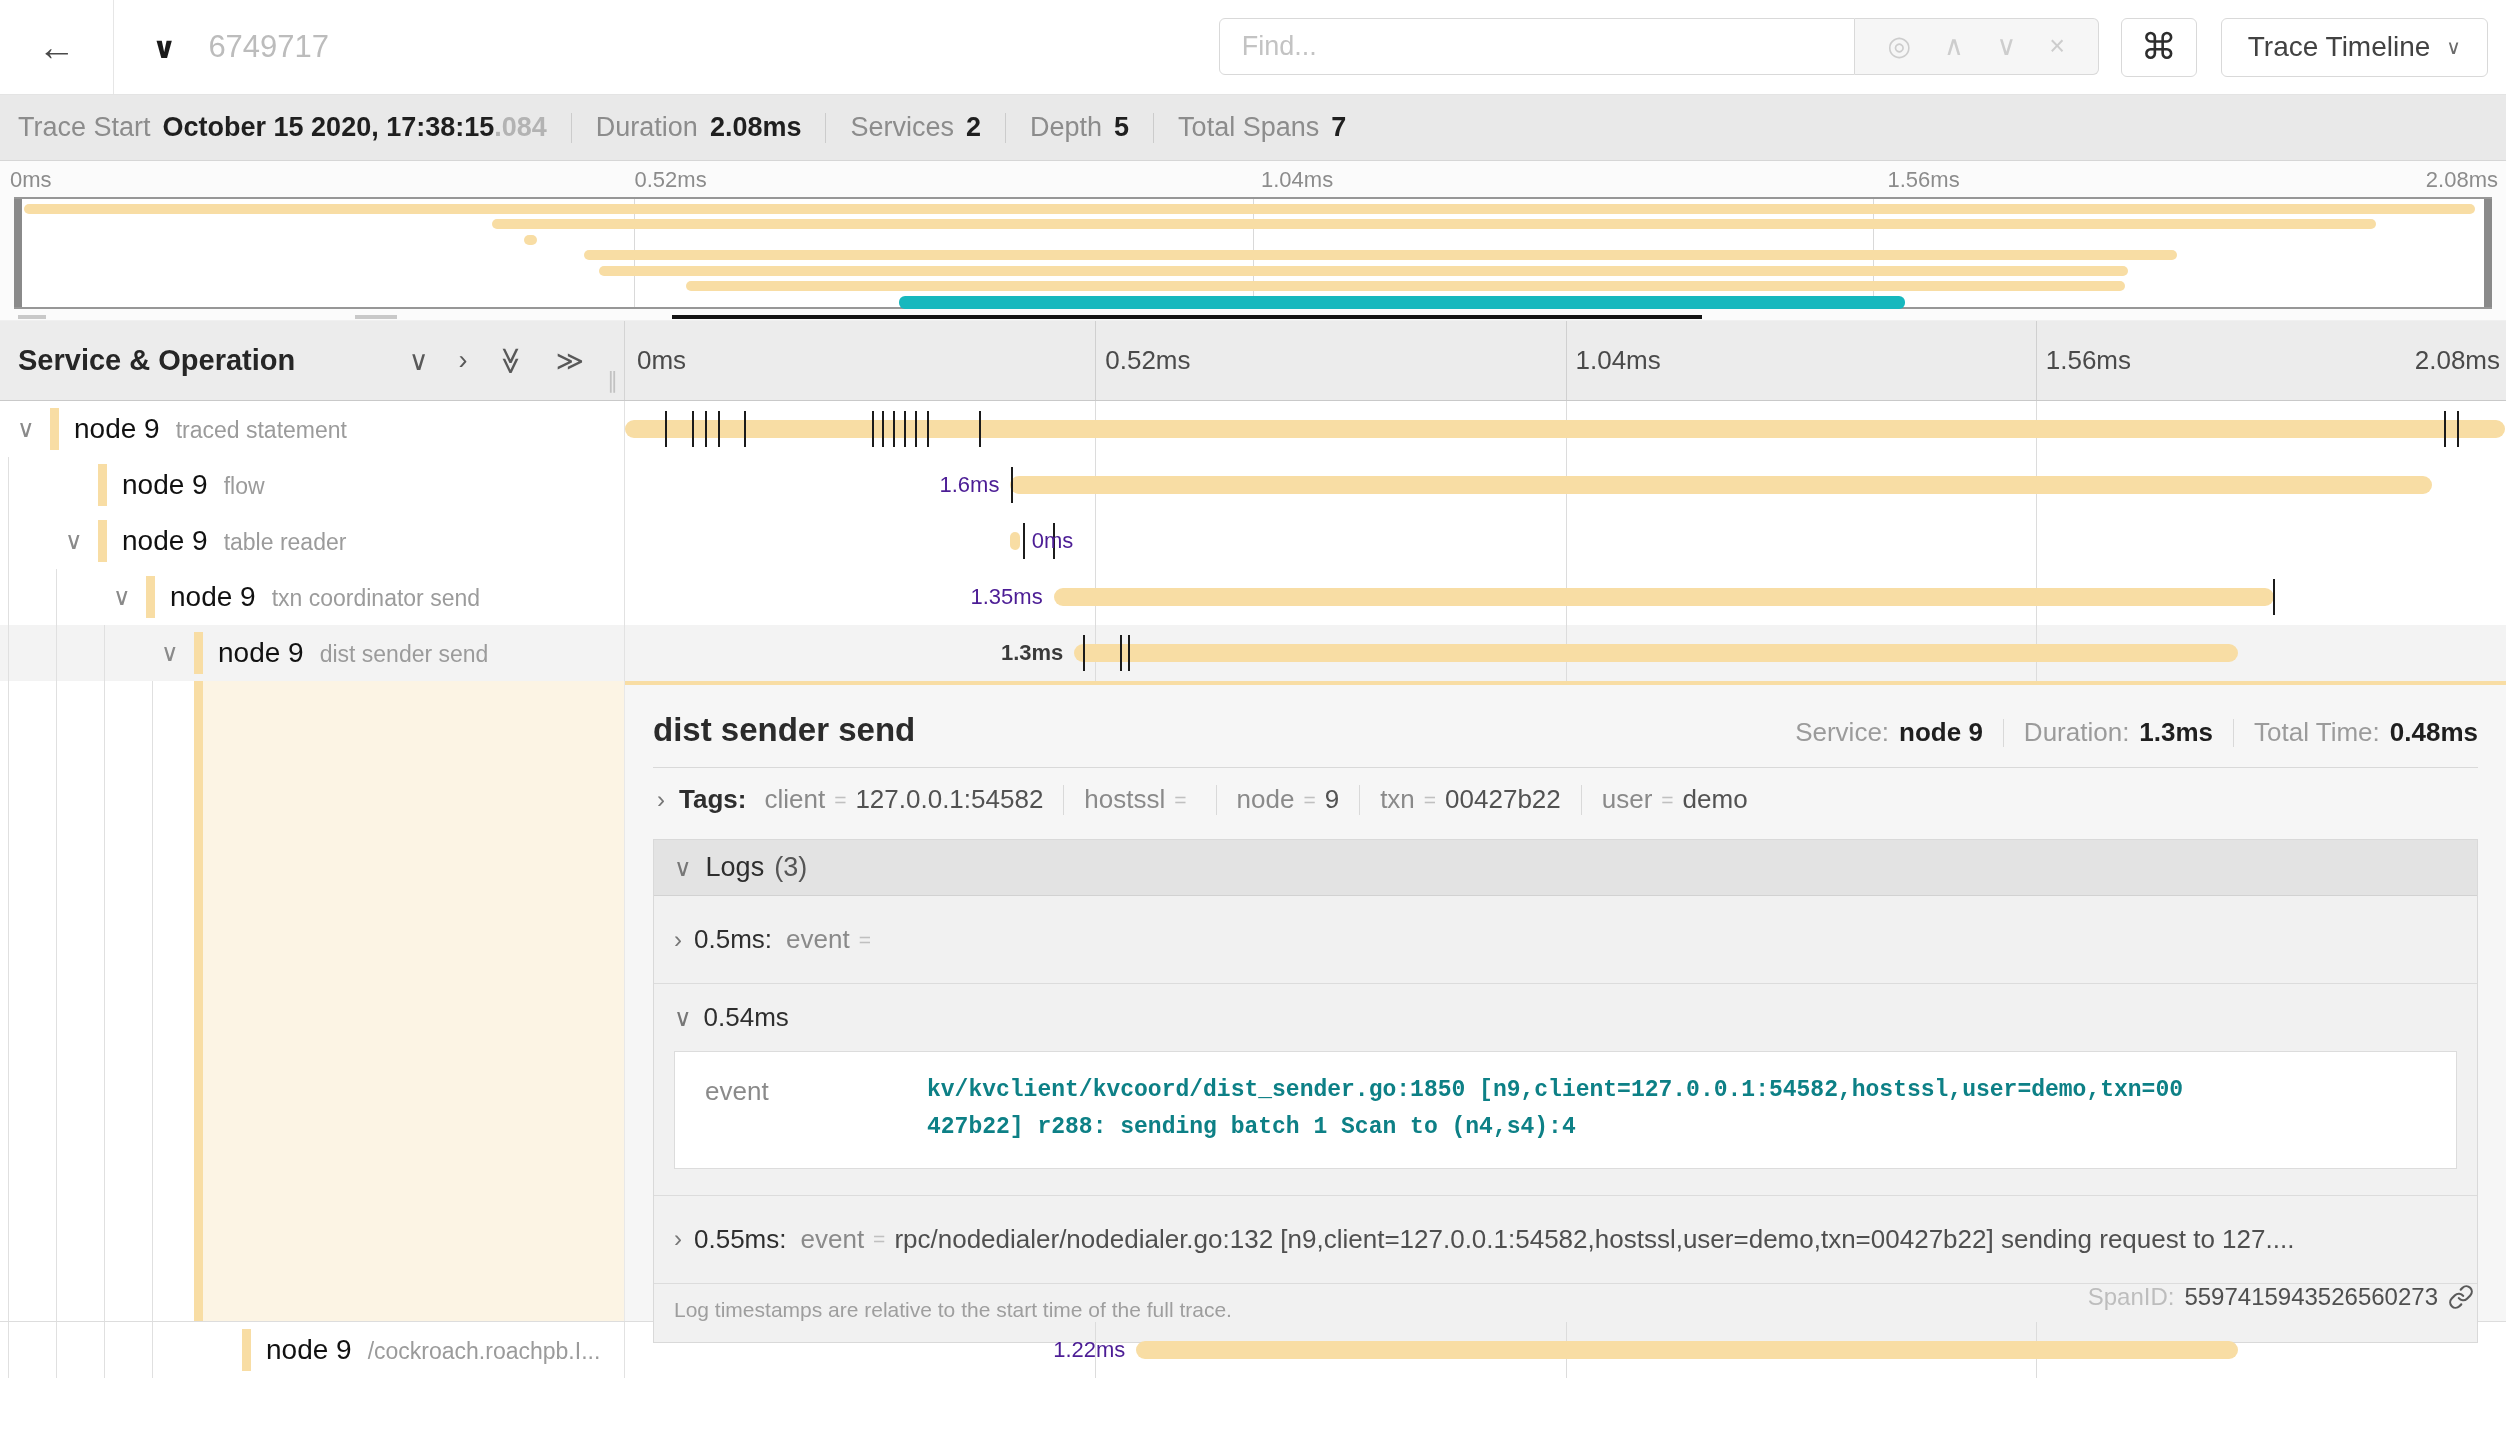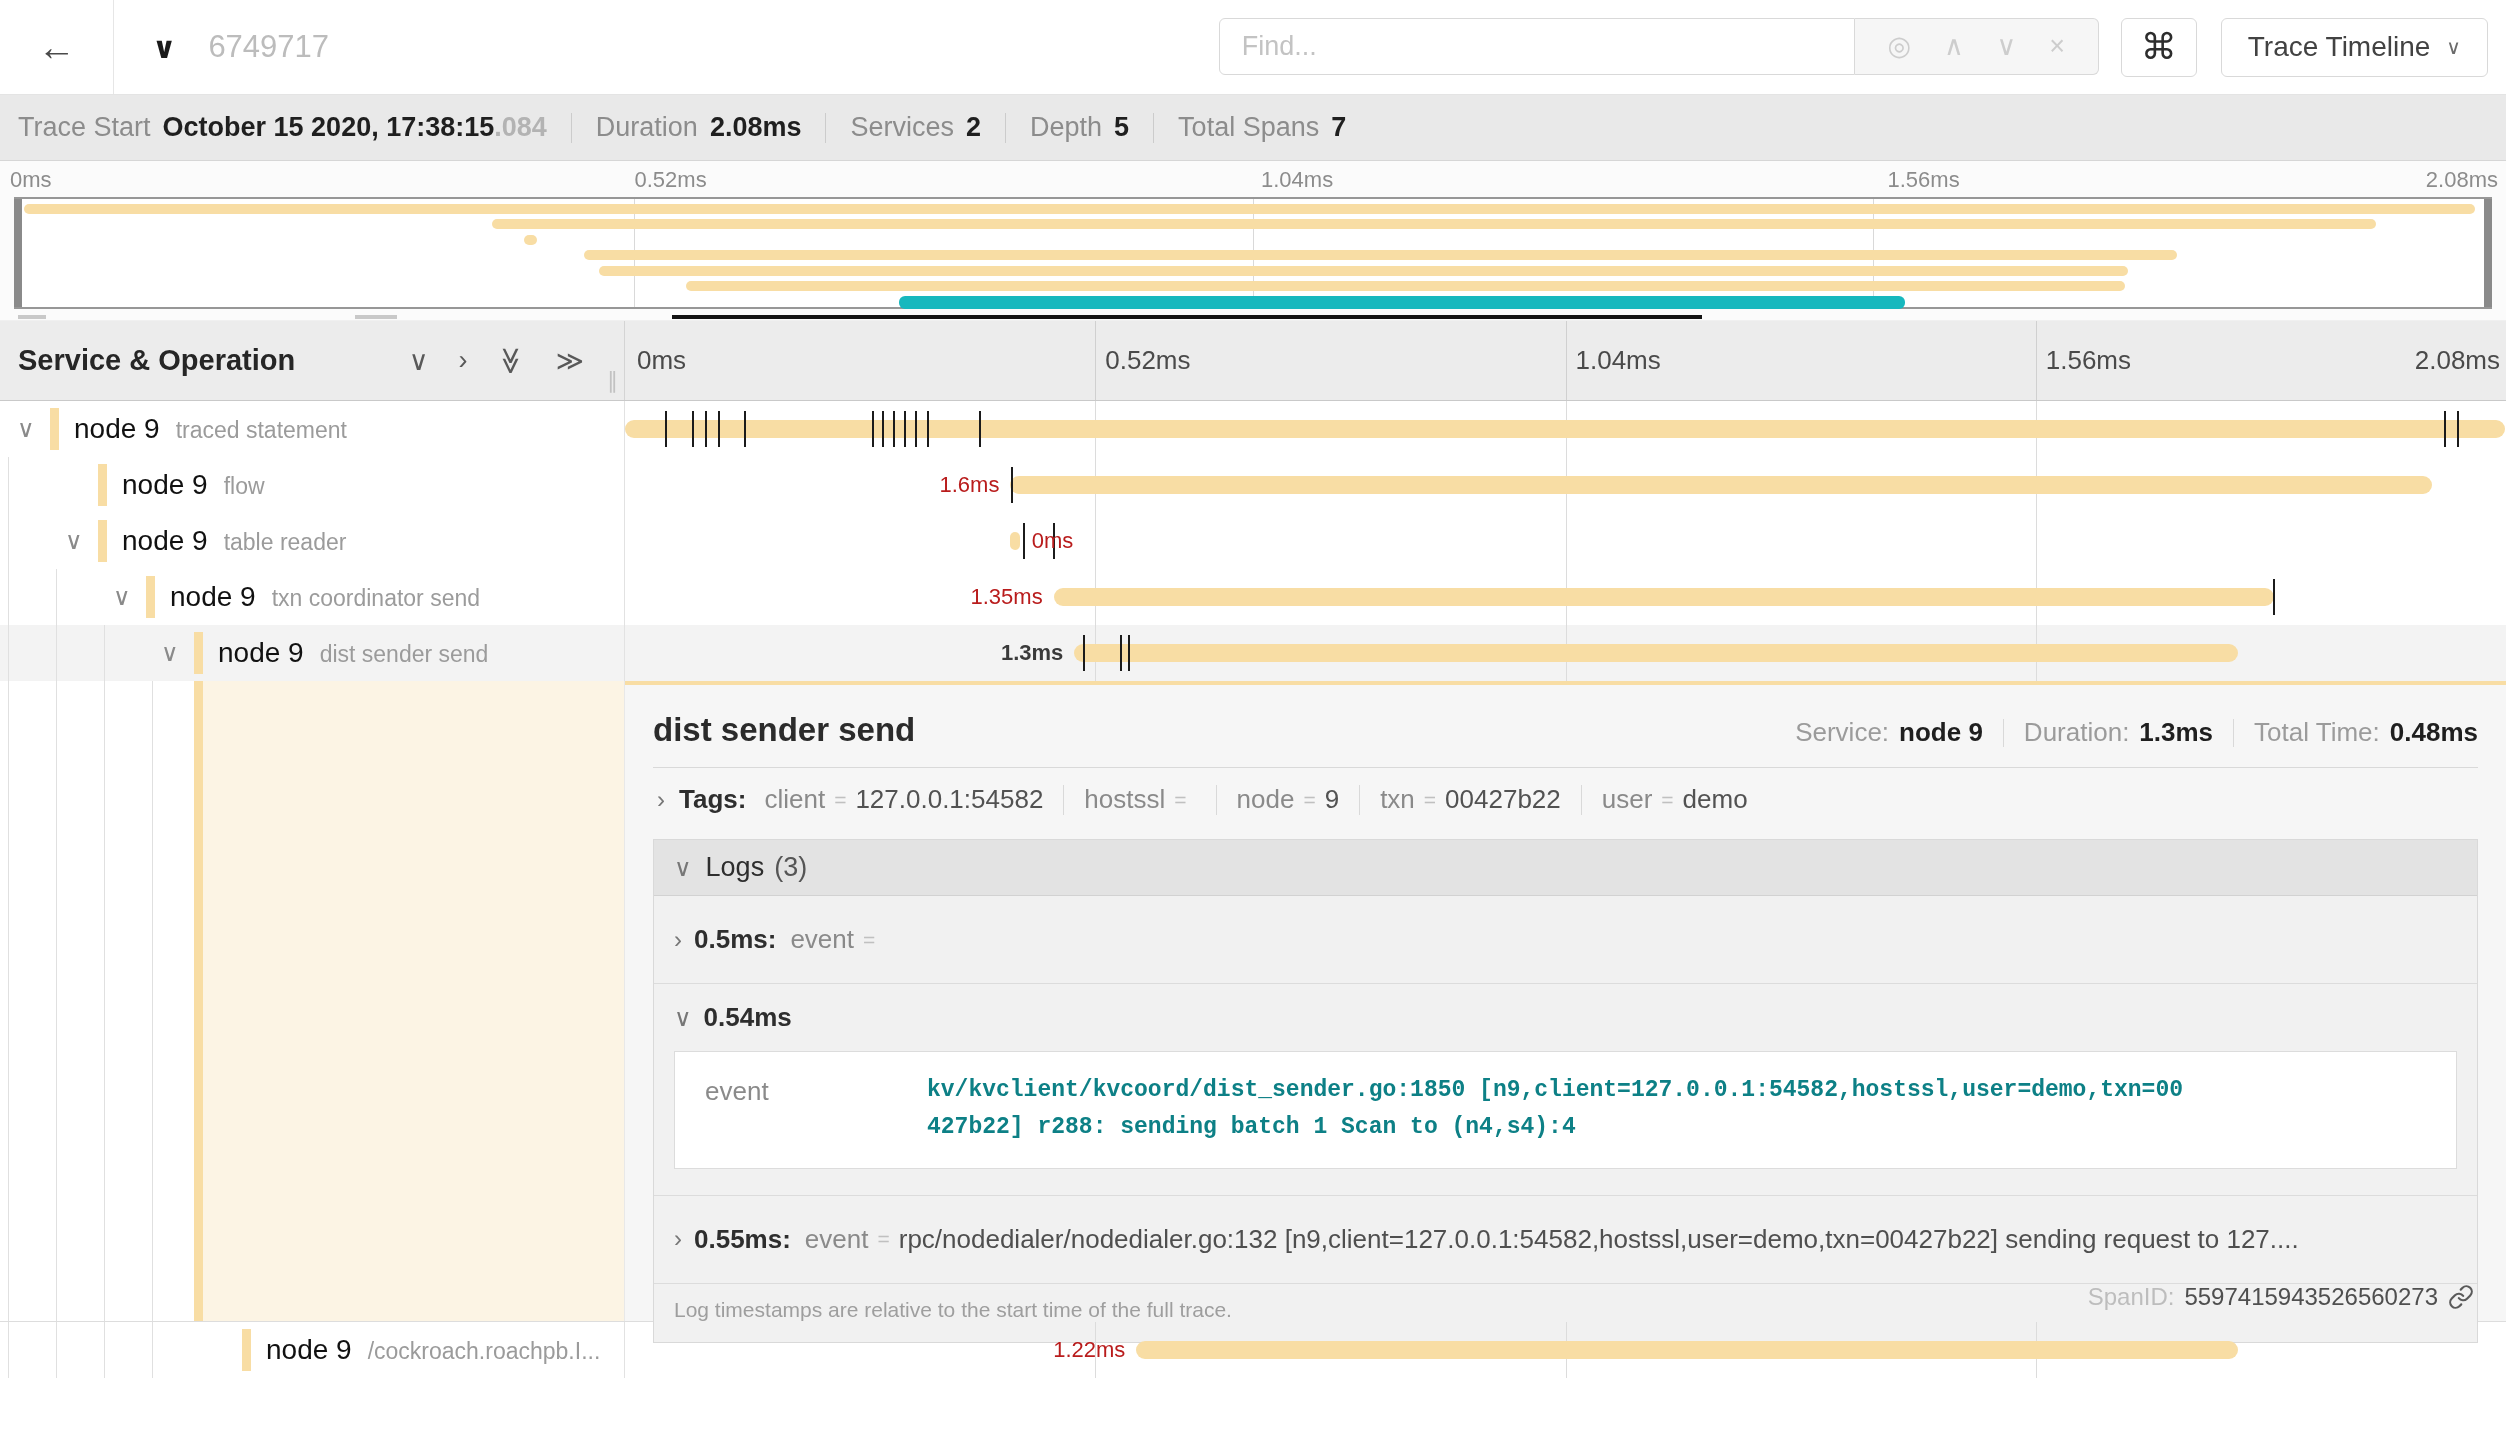--- a/index.html
+++ b/index.html
@@ -71,21 +71,21 @@
   .row-right { flex:1; position:relative; }
   .span-row.selected .row-left, .span-row.selected .row-right { background:#f3f3f3; }
   .guide { position:absolute; top:0; bottom:0; width:1px; background:#e0e0e0; }
   .expander { position:absolute; top:50%; transform:translateY(-50%); font-size:24px; color:#8a8a8a; }
   .colorbar { position:absolute; top:7px; bottom:7px; width:9px; }
   .row-text { position:absolute; top:50%; transform:translateY(-50%); white-space:nowrap; }
   .svc { font-size:28px; font-weight:500; color:#111; }
   .op { font-size:23px; color:#9b9b9b; margin-left:16px; }
   .span-bar { position:absolute; top:19px; height:18px; border-radius:9px; }
   .bar-tick { position:absolute; top:10px; height:36px; width:2px; background:#1b1b1b; }
-  .bar-label { position:absolute; top:50%; transform:translateY(-50%); font-size:22px; color:#b91c1c; white-space:nowrap; }
+  .bar-label { position:absolute; top:50%; transform:translateY(-50%); font-size:22px; color:#4c1d95; white-space:nowrap; }
   .span-row.selected .bar-label { color:#3a3a3a; font-weight:600; }
 
   
   .detail-row { display:flex; height:640px; }
   .detail-left { width:625px; position:relative; background:#fff; border-right:1px solid #e8e8e8; }
   .detail-vbar { position:absolute; top:0; bottom:0; left:194px; width:9px; }
   .detail-cream { position:absolute; top:0; bottom:0; left:203px; right:0; background:#fcf4e4; }
   .detail-panel { flex:1; background:#f6f6f6; border-top:4px solid #f8dda4; padding:0 28px; position:relative; }
   .dp-header { display:flex; align-items:baseline; margin-top:26px; }
   .dp-title { font-size:33px; font-weight:700; color:#2b2b2b; }
@@ -102,21 +102,21 @@
   .tag-val { color:#525252; }
   .tag-sep { width:1px; height:30px; background:#d9d9d9; margin:0 20px; }
   .logs-box { margin-top:10px; border:1px solid #d9d9d9; }
   .logs-header { background:#e3e3e3; height:56px; display:flex; align-items:center;
     padding:0 20px; font-size:27px; border-bottom:1px solid #d2d2d2; cursor:pointer; }
   .logs-title { font-weight:400; color:#2e2e2e; margin-left:14px; }
   .logs-count { color:#555; margin-left:10px; }
   .logs-body { background:#f1f1f1; }
   .log-row { display:flex; align-items:center; padding:28px 20px; font-size:26px;
     border-bottom:1px solid #dcdcdc; white-space:nowrap; overflow:hidden; cursor:pointer; }
-  .log-time { font-weight:700; color:#2e2e2e; margin:0 14px 0 12px; }
+  .log-time { font-weight:400; color:#2e2e2e; margin:0 14px 0 12px; }
   .log-key { color:#8a8a8a; }
   .log-eq { color:#c0c0c0; font-size:21px; margin:0 9px; }
   .log-val { color:#4f4f4f; overflow:hidden; text-overflow:ellipsis; }
   .log-exp-header { display:flex; align-items:center; padding:18px 20px 10px; font-size:26px; cursor:pointer; }
   .event-card { margin:8px 20px 26px; background:#fff; border:1px solid #dcdcdc;
     display:flex; padding:20px 0 22px; }
   .ec-key { width:252px; padding-left:30px; color:#8a8a8a; font-size:26px; padding-top:4px; }
   .ec-val { font-family:"Liberation Mono","DejaVu Sans Mono",monospace; font-size:23px;
     font-weight:700; line-height:1.6; width:1263px; word-break:break-all; }
   .logs-footer { padding:14px 20px 20px; font-size:21px; color:#9e9e9e; }

